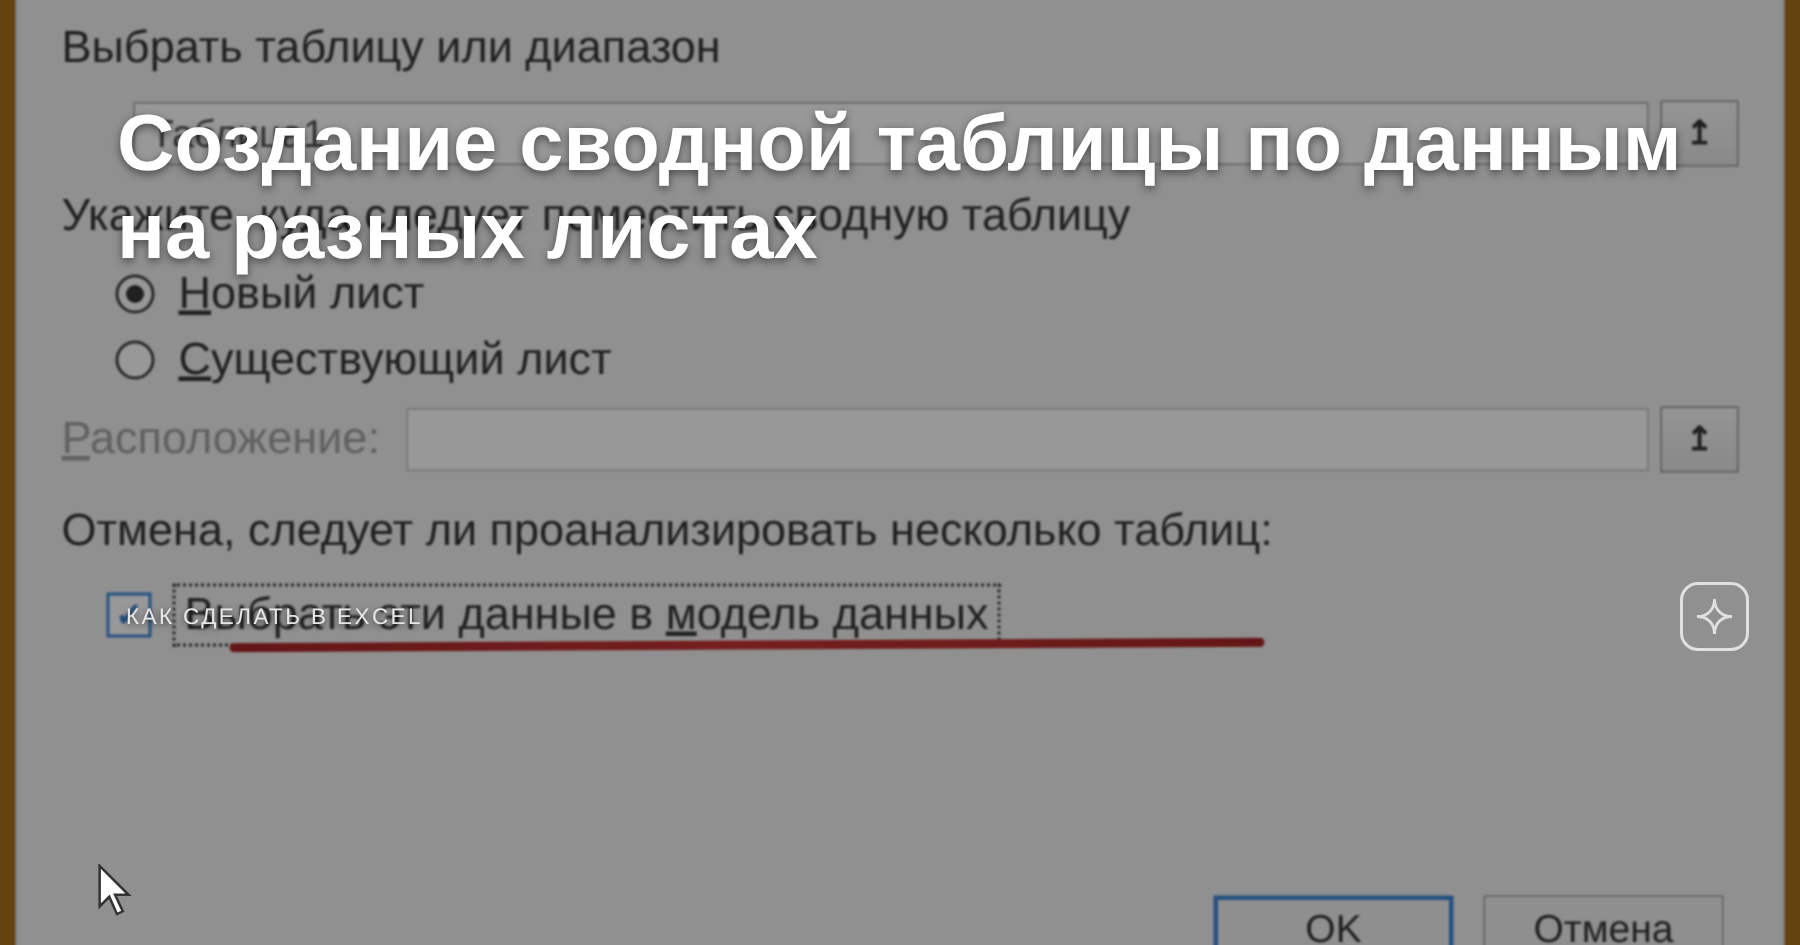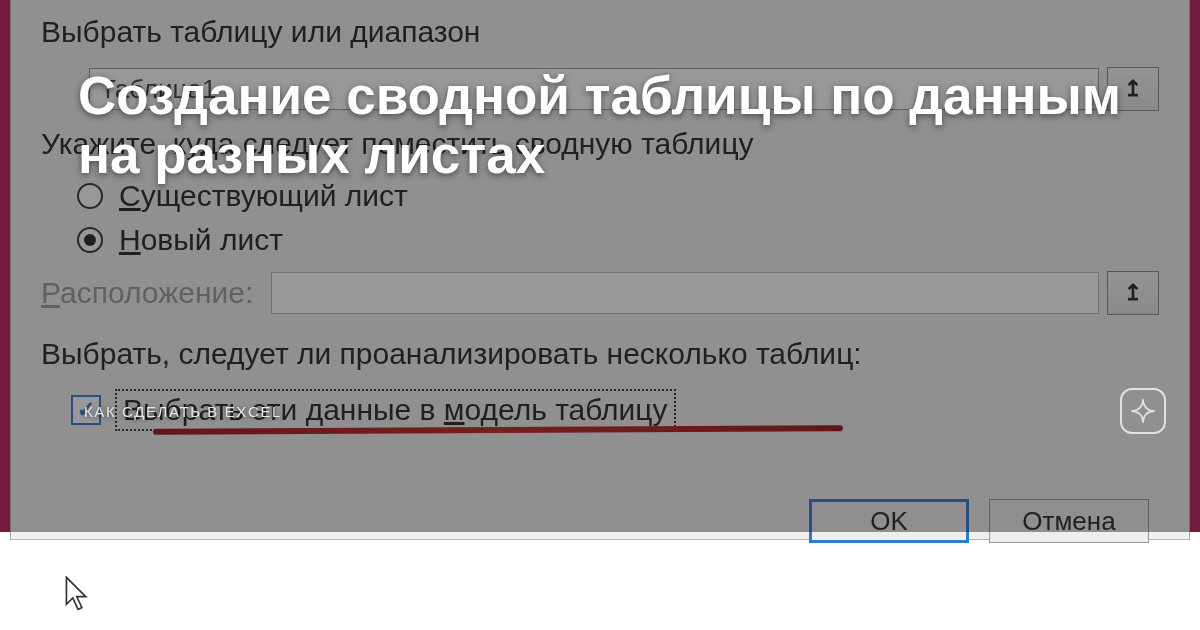--- a/index.html
+++ b/index.html
@@ -1,21 +1,21 @@
 <!DOCTYPE html>
 <html><head>
 <meta charset="utf-8">
 <style>
   * { box-sizing: border-box; margin: 0; padding: 0; }
   html, body { width: 1200px; height: 630px; overflow: hidden; font-family: "Segoe UI", Tahoma, sans-serif; }
   .stage {
     position: relative;
     width: 1200px;
-    height: 532px;
-    background: #be185d;
+    height: 630px;
+    background: #a16207;
   }
   
   .dialog {
     position: absolute;
     top: -8px;
     left: 10px;
     right: 10px;
     bottom: -8px;
     background: #f0f0f0;
     border: 1px solid #b0b0b0;
@@ -221,52 +221,52 @@
     <div class="row">
       <input class="text-input" type="text" value="Таблица1" style="">
       <div class="range-btn">
         <span>↥</span>
       </div>
     </div>
 
     <div class="section-title" style="margin-top:14px;">Укажите, куда следует поместить сводную таблицу</div>
 
     <div class="radio-row">
+      <div class="radio checked"></div>
+      <span class="radio-label">
+        <span class="underline-first">Н</span><span>овый лист</span>
+      </span>
+    </div>
+
+    <div class="radio-row">
       <div class="radio"></div>
       <span class="radio-label">
         <span class="underline-first">С</span><span>уществующий лист</span>
-      </span>
-    </div>
-
-    <div class="radio-row">
-      <div class="radio checked"></div>
-      <span class="radio-label">
-        <span class="underline-first">Н</span><span>овый лист</span>
       </span>
     </div>
 
     <div class="location-row">
       <span class="location-label">
         <span class="underline-first">Р</span><span>асположение:</span>
       </span>
       <input class="location-input" type="text" style="">
       <div class="range-btn">
         <span>↥</span>
       </div>
     </div>
 
-    <div class="analyze-title">Выбрать, следует ли проанализировать несколько таблиц:</div>
+    <div class="analyze-title">Отмена, следует ли проанализировать несколько таблиц:</div>
 
     <div class="check-row">
       <div class="checkbox">
         <span>✓</span>
       </div>
       <span class="check-label-wrap">
         <span class="check-label">
-          <span>Выбрать эти данные в </span><span class="underline-first">м</span><span>одель таблицу</span>
+          <span>Выбрать эти данные в </span><span class="underline-first">м</span><span>одель данных</span>
         </span>
       </span>
       <div class="red-underline"></div>
     </div>
 
     <div class="btn-row">
       <div class="dlg-btn primary">OK</div>
       <div class="dlg-btn secondary">Отмена</div>
     </div>
 

